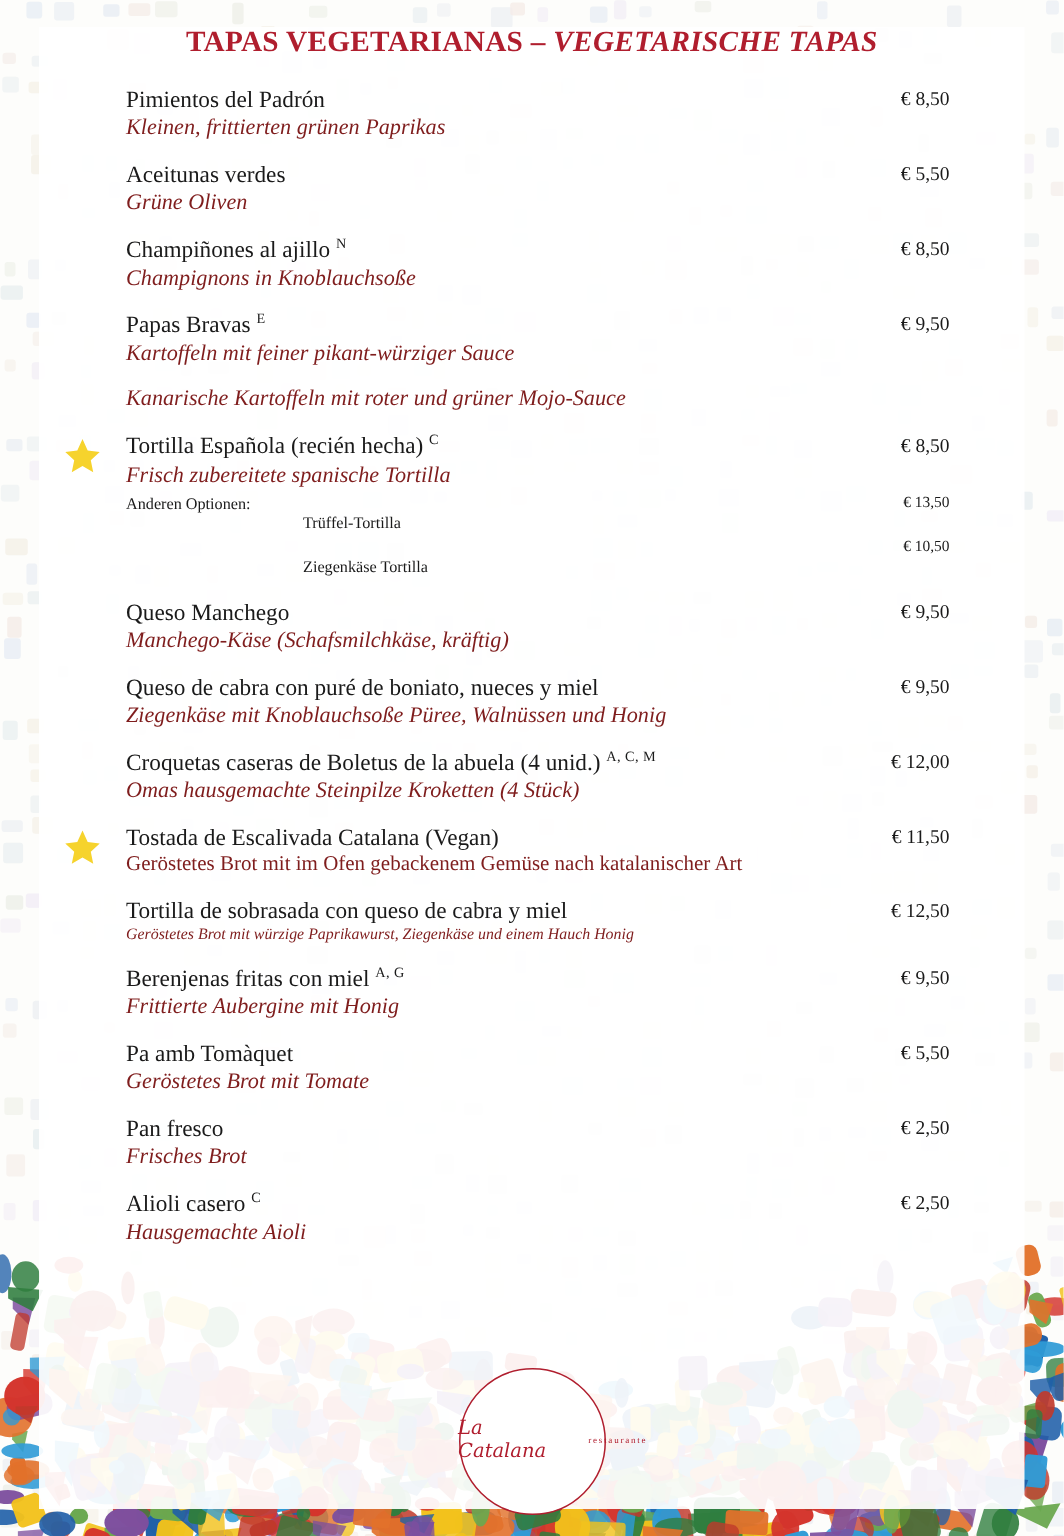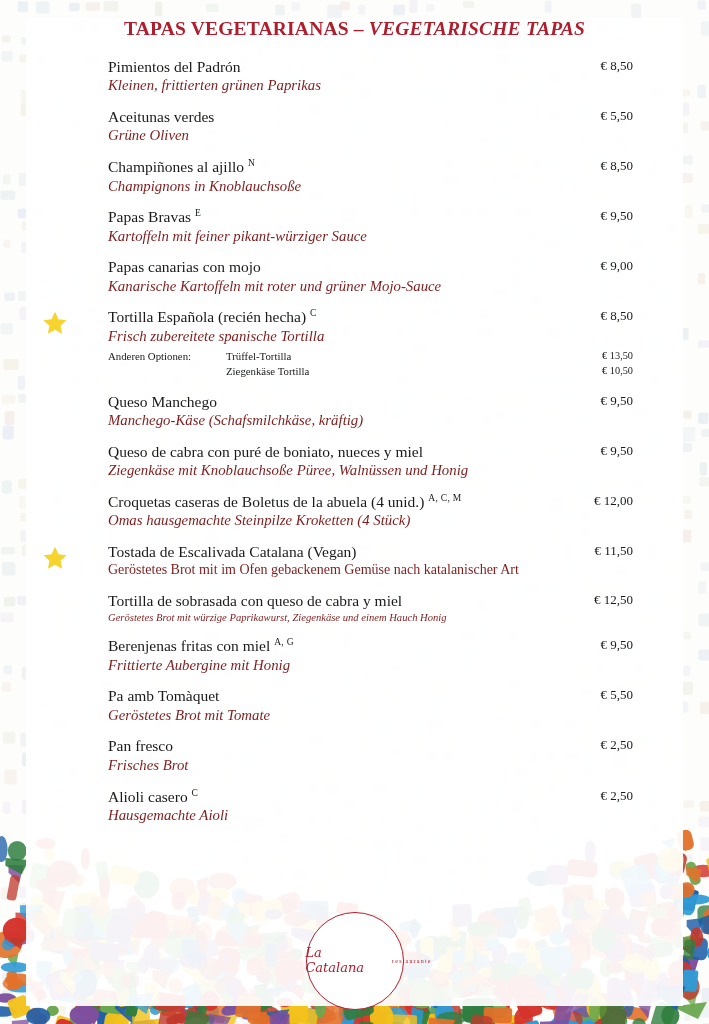--- a/index.html
+++ b/index.html
@@ -58,21 +58,21 @@
   }
 
   
   .items {
     margin: 18px 0 0 0;
     padding: 0;
     list-style: none;
   }
   .item {
     position: relative;
-    padding: 0 76px 0 108px;
+    padding: 0 76px 0 84px;
     margin-bottom: 13px;
   }
   .row {
     display: flex;
     align-items: baseline;
     justify-content: space-between;
   }
   .name {
     font-size: 15.5px;
     color: #1a1a1a;
@@ -128,20 +128,21 @@
     align-items: flex-start;
     position: relative;
     line-height: 1.45;
   }
   .opt-label {
     width: 118px;
     flex: none;
   }
   .opt-name {
     flex: 1;
+    margin-top: 13px;
   }
   .opt-price {
     position: absolute;
     right: 0px;
     font-size: 10.3px;
     white-space: nowrap;
   }
 
   
   .logo {
@@ -1969,24 +1970,20 @@
         <div class="desc">Champignons in Knoblauchsoße</div>
       </li>
       <li class="item">
         <div class="row">
           <div class="name"><span>Papas Bravas </span><span class="sup">E</span></div>
           <div class="price">€ 9,50</div>
         </div>
         <div class="desc">Kartoffeln mit feiner pikant-würziger Sauce</div>
       </li>
       <li class="item">
-        <div class="row">
-          <div class="name"><span>Papas canarias con mojo</span></div>
-          <div class="price">€ 9,00</div>
-        </div>
         <div class="desc">Kanarische Kartoffeln mit roter und grüner Mojo-Sauce</div>
       </li>
       <li class="item">
         <span class="star"><svg width="26" height="26" viewBox="0 0 24 24">
             <polygon points="12,1.6 15.2,8.6 22.6,9.5 17.1,14.6 18.6,22 12,18.2 5.4,22 6.9,14.6 1.4,9.5 8.8,8.6" fill="#f6d32d"></polygon>
           </svg></span>
         <div class="row">
           <div class="name"><span>Tortilla Española (recién hecha) </span><span class="sup">C</span></div>
           <div class="price">€ 8,50</div>
         </div>

